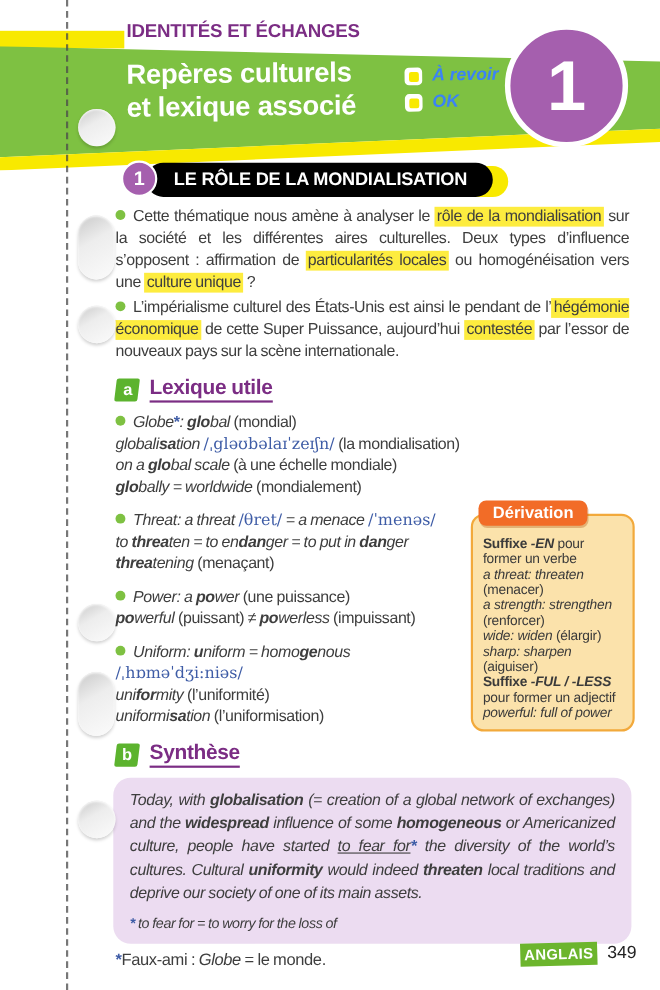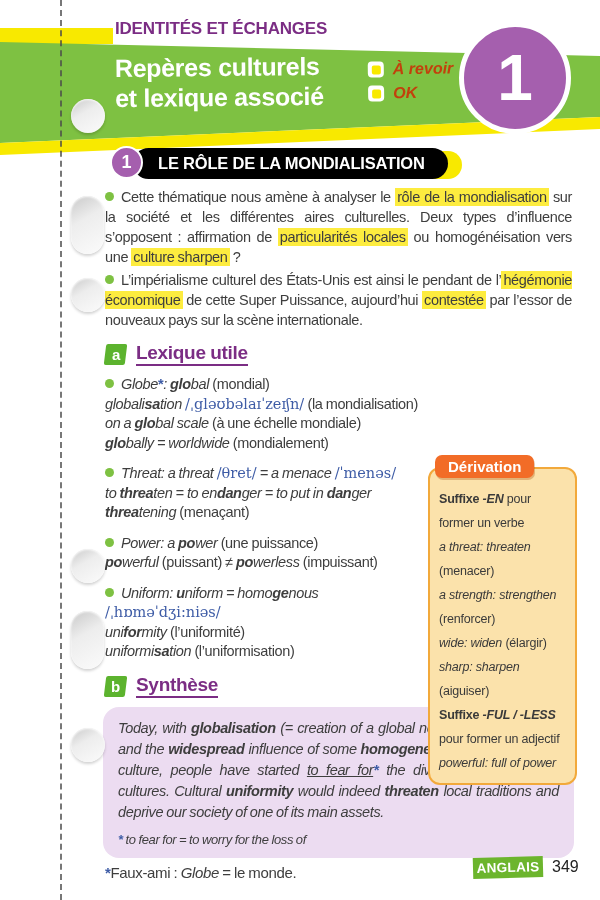--- a/index.html
+++ b/index.html
@@ -23,21 +23,21 @@
     clip-path:polygon(0px 42px,600px 56px,600px 117px,0px 143px);}
   .band-yellow{position:absolute;left:0;top:0;width:600px;height:170px;background:#f8e900;
     clip-path:polygon(0px 143px,600px 117px,600px 129px,0px 155px);}
   .band-title{position:absolute;left:115px;top:52px;color:#fff;font-weight:bold;
     font-size:25px;line-height:30px;letter-spacing:-0.3px;transform:rotate(-0.6deg);}
   .checks{position:absolute;left:368px;top:60px;transform:rotate(-0.8deg);}
   .check-row{display:flex;align-items:center;margin-bottom:6px;}
   .checkbox{width:16px;height:16px;background:#fff;border-radius:4px;margin-right:9px;
     display:flex;align-items:center;justify-content:center;}
   .checkbox .inner{width:9px;height:9px;background:#f8e900;border-radius:2px;}
-  .check-label{color:#c2410c;font-size:16px;font-weight:bold;font-style:italic;}
+  .check-label{color:#3b82f6;font-size:16px;font-weight:bold;font-style:italic;}
   .unit-circle{position:absolute;left:459px;top:22px;width:112px;height:112px;border-radius:50%;
     background:#a55fae;border:5px solid #ffffff;box-sizing:border-box;z-index:5;
     display:flex;align-items:center;justify-content:center;}
   .unit-circle span{color:#fff;font-size:64px;font-weight:bold;line-height:1;}
   
   .sec-banner-yellow{position:absolute;left:152px;top:151px;width:310px;height:28px;
     border-radius:14px;background:#f8e900;}
   .sec-banner-green{position:absolute;left:133px;top:148px;width:315px;height:31px;
     border-radius:16px;background:#000000;display:flex;align-items:center;padding-left:25px;
     box-sizing:border-box;}
@@ -63,21 +63,21 @@
   .lex-line i{font-style:italic;}
   .ipa{font-family:"DejaVu Serif",serif;color:#3e5ca6;font-style:normal;letter-spacing:0;}
   .star{color:#3e5ca6;font-weight:bold;}
   
   .deriv{position:absolute;left:428px;top:467px;width:149px;box-sizing:border-box;
     background:#fbe2ab;border:2px solid #f2a93b;border-radius:12px;
     padding:18px 9px 8px 9px;z-index:4;}
   .deriv-tab{position:absolute;left:5px;top:-14px;background:#f26c27;color:#fff;
     font-weight:bold;font-size:15px;padding:3px 13px;border-radius:7px;
     box-shadow:1px 2px 0 rgba(180,90,20,.35);}
-  .deriv-line{font-size:12.5px;line-height:24px;color:#3a3a3a;letter-spacing:-0.2px;}
+  .deriv-line{font-size:12.5px;line-height:14px;color:#3a3a3a;letter-spacing:-0.2px;}
   
   .synth-box{background:#ecdcf1;border-radius:16px;padding:11px 15px 8px 15px;
     margin-left:-2px;margin-right:-2px;}
   .synth-body{font-style:italic;text-align:justify;line-height:21px;font-size:14.5px;}
   .synth-note{font-style:italic;font-size:13px;margin-top:7px;}
   .fauxami{margin-top:5px;font-size:15px;}
   
   .footer-badge{position:absolute;left:473px;top:857px;width:70px;height:21px;background:#6cb52d;
     transform:rotate(-1.6deg);display:flex;align-items:center;justify-content:center;}
   .footer-badge span{color:#fff;font-weight:bold;font-size:13.5px;letter-spacing:0.3px;}
@@ -136,21 +136,21 @@
     <div class="deriv-line"><i>a threat: threaten</i> (menacer)</div>
     <div class="deriv-line"><i>a strength: strengthen</i> (renforcer)</div>
     <div class="deriv-line"><i>wide: widen</i> (élargir)</div>
     <div class="deriv-line"><i>sharp: sharpen</i> (aiguiser)</div>
     <div class="deriv-line"><b>Suffixe <i>-FUL / -LESS</i></b> pour former un adjectif</div>
     <div class="deriv-line"><i>powerful: full of power</i></div>
   </div>
 
   <div class="main">
 
-    <div class="para"><span class="bullet"></span><span>Cette thématique nous amène à analyser le <mark>rôle de la mondialisation</mark> sur la société et les différentes aires culturelles. Deux types d’influence s’opposent&nbsp;: affirmation de <mark>particularités locales</mark> ou homogénéisation vers une <mark>culture sharpen</mark>&nbsp;?</span></div>
+    <div class="para"><span class="bullet"></span><span>Cette thématique nous amène à analyser le <mark>rôle de la mondialisation</mark> sur la société et les différentes aires culturelles. Deux types d’influence s’opposent&nbsp;: affirmation de <mark>particularités locales</mark> ou homogénéisation vers une <mark>culture unique</mark>&nbsp;?</span></div>
     <div class="para"><span class="bullet"></span><span>L’impérialisme culturel des États-Unis est ainsi le pendant de l’<mark>hégémonie économique</mark> de cette Super Puissance, aujourd’hui <mark>contestée</mark> par l’essor de nouveaux pays sur la scène internationale.</span></div>
 
     <div class="subhead">
       <div class="letter-sq">
           <span>a</span>
         </div>
       <div class="subhead-title">Lexique utile</div>
     </div>
 
     <div class="entry">

